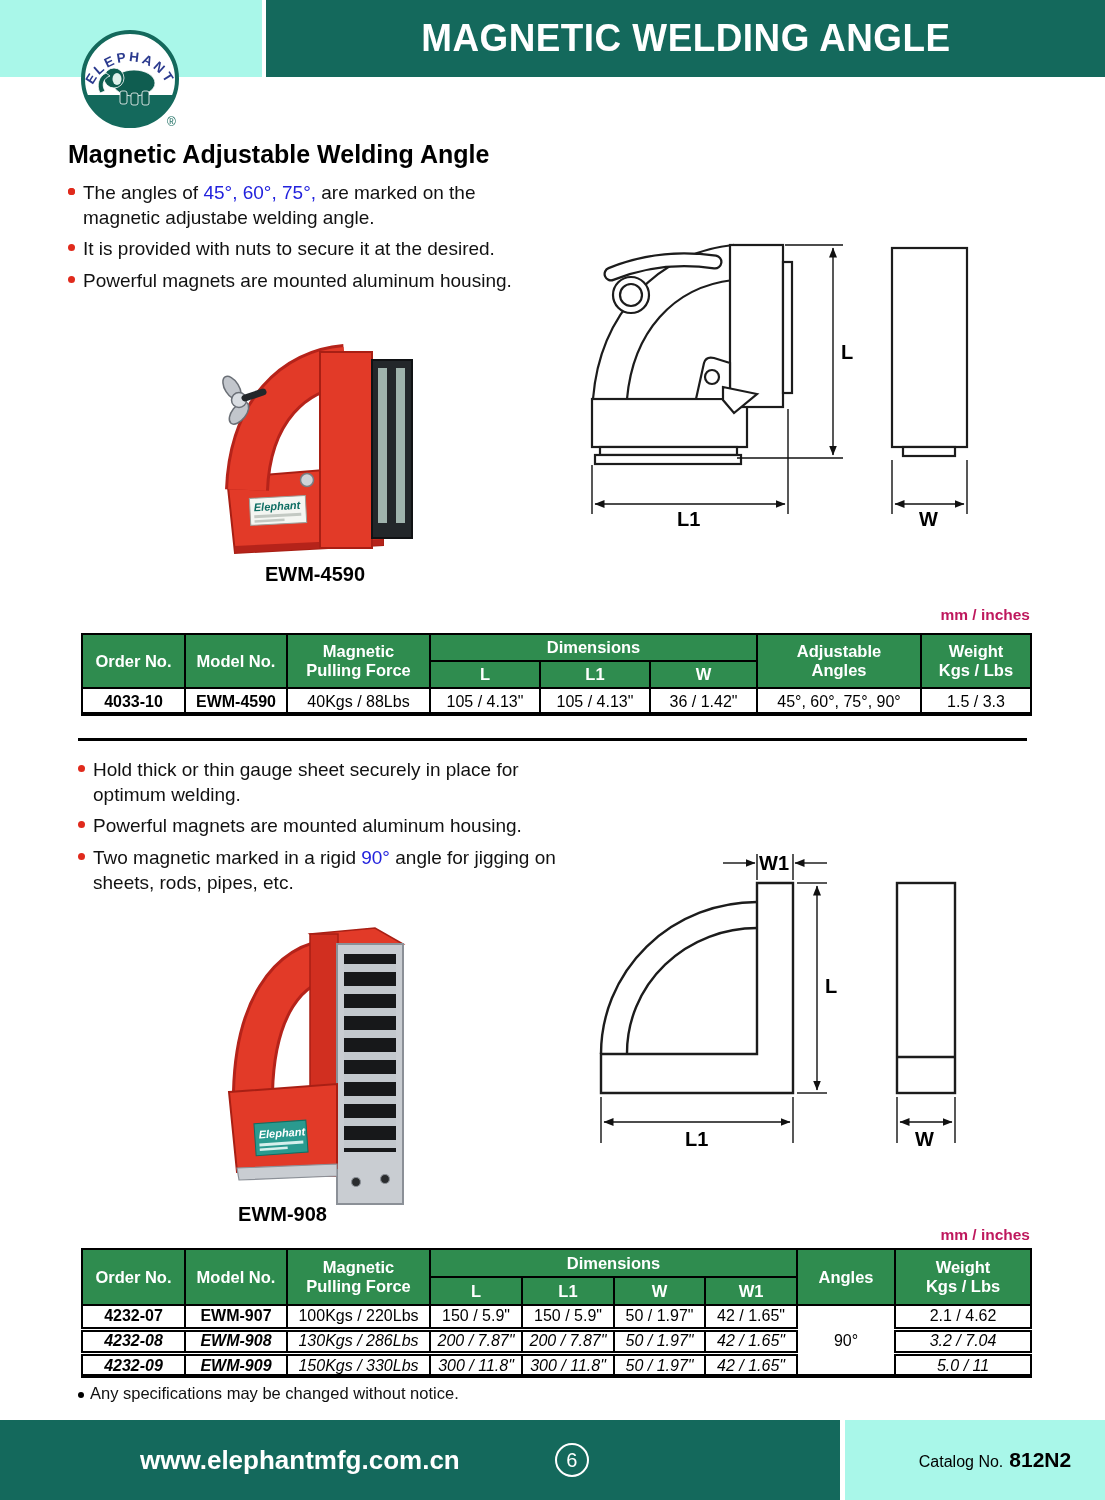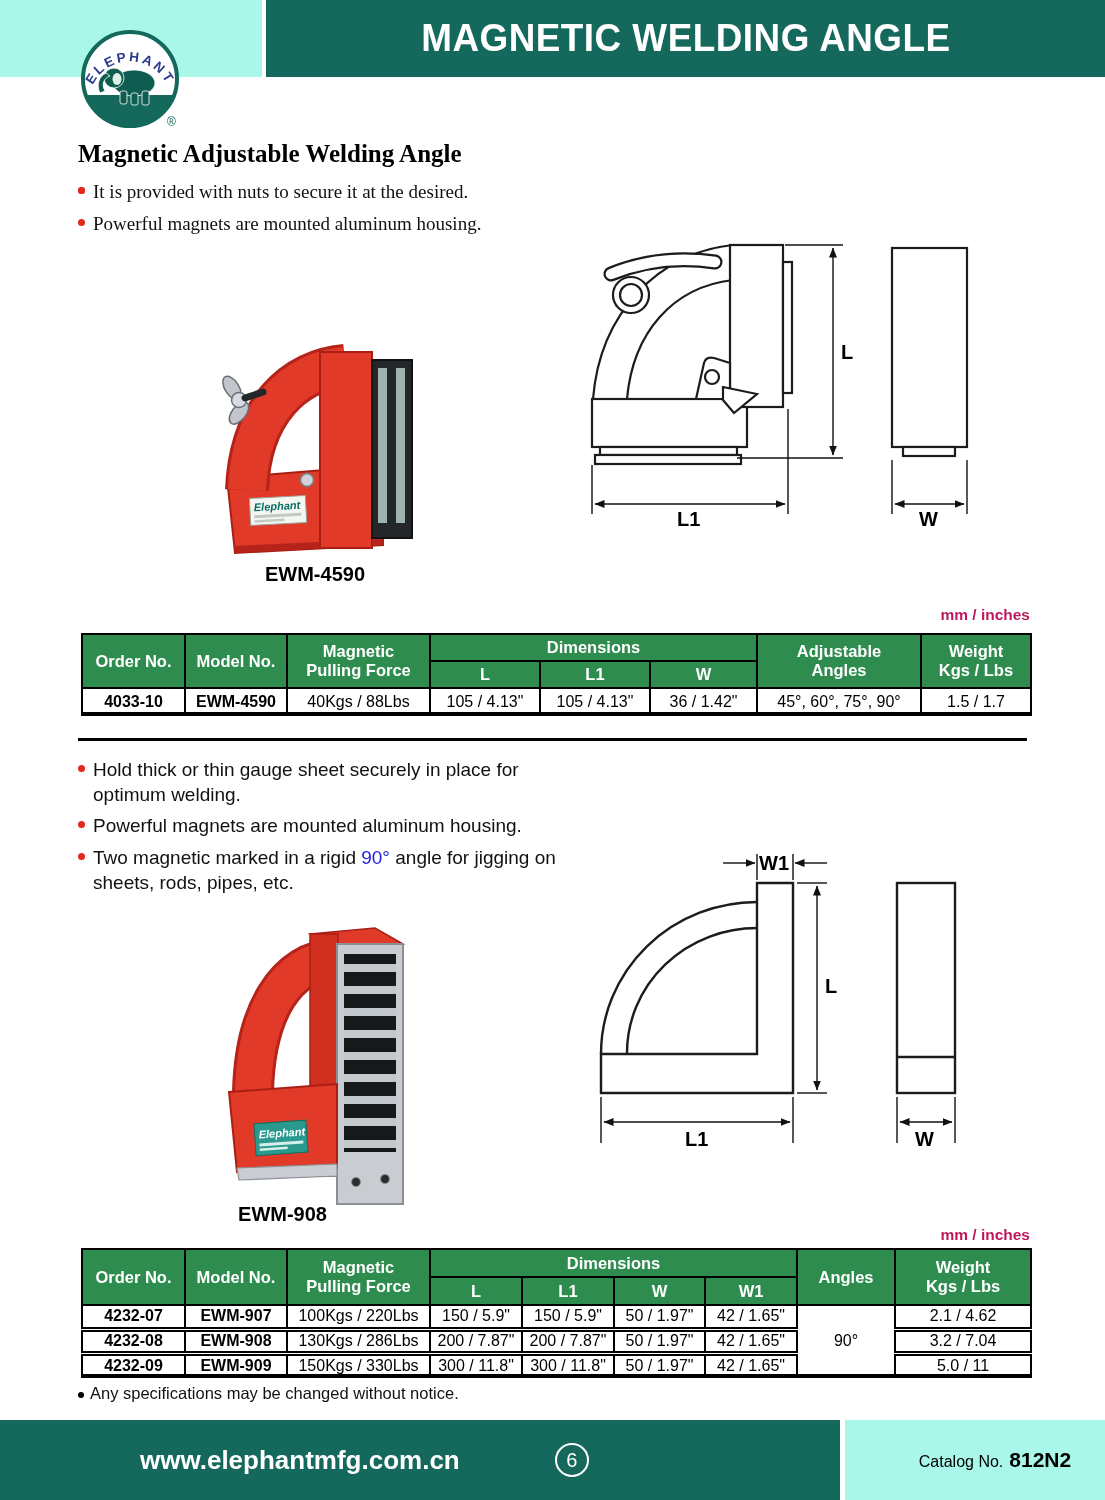--- a/index.html
+++ b/index.html
@@ -24,21 +24,21 @@
 
   .caption { position:absolute; font-size:20px; font-weight:bold; text-align:center; color:#000; }
   .units { position:absolute; font-size:15.5px; font-weight:bold; color:#be185d; width:160px; text-align:right; }
 
   
   table.spec { position:absolute; border-collapse:collapse; table-layout:fixed; background:#fff; }
   table.spec th, table.spec td { border:2px solid #000; text-align:center; vertical-align:middle; overflow:hidden; }
   table.spec th { background:#2f8c4f; color:#fff; font-size:16.5px; font-weight:bold; line-height:1.15; }
   table.spec td { font-size:16px; color:#000; }
   table.spec td.b { font-weight:bold; }
-  tr.dbl td { border-top:5px double #000; }
+  tr.dbl td { border-top:5px double #000;font-style:italic; }
   .thickline { position:absolute; background:#000; }
 
   .footnote { position:absolute; font-size:16.5px; color:#111; }
   .footnote .fdot { display:inline-block; width:6px; height:6px; border-radius:50%; background:#000; margin-right:6px; vertical-align:middle; }
 
   
   .ftr-bar { position:absolute; left:0; top:1420px; width:840px; height:80px; background:#14695c; display:flex; align-items:center; }
   .ftr-url { color:#fff; font-size:26px; font-weight:bold; margin-left:140px; }
   .ftr-page { margin-left:95px; width:34px; height:34px; border:2px solid #fff; border-radius:50%;
               display:flex; align-items:center; justify-content:center; color:#fff; font-size:20px; }
@@ -80,24 +80,25 @@
       <rect x="72" y="70" width="7" height="14" rx="2"></rect>
       <ellipse cx="47" cy="58" rx="4.5" ry="6" fill="#dff0ea" stroke="none"></ellipse>
     </g>
     <path id="logoArc" d="M22,66 A41,41 0 0 1 98,66" fill="none"></path>
     <text font-size="13.5" font-weight="bold" letter-spacing="2.5" fill="#2b3a8e">
       <textPath href="#logoArc" startOffset="50%" text-anchor="middle">ELEPHANT</textPath>
     </text>
     <text x="97" y="105" font-size="12" fill="#14695c">®</text>
   </svg>
 
-  <div class="sec" style="left:78px; top:140px;font-family:Liberation Serif, serif;">
+  <div class="sec" style="left:68px; top:140px;">
     <h2>Magnetic Adjustable Welding Angle</h2>
     <ul class="blist">
       <li><span class="bdot"></span></li>
+      <li><span class="bdot"></span><span>The angles of </span><span class="blue">45°, 60°, 75°,</span><span> are marked on the magnetic adjustabe welding angle.</span></li>
       <li><span class="bdot"></span><span>It is provided with nuts to secure it at the desired.</span></li>
       <li><span class="bdot"></span><span>Powerful magnets are mounted aluminum housing.</span></li>
     </ul>
   </div>
 
   <svg style="position:absolute; left:195px; top:340px;" width="300" height="230" viewBox="0 0 300 230">
 
     <path d="M32,138 L178,126 L188,142 L188,205 L40,213 Z" fill="#e23a28" stroke="#a81f14" stroke-width="2"></path>
     <path d="M40,206 L188,199 L188,205 L40,213 Z" fill="#b5231a" stroke="none"></path>
 
@@ -209,21 +210,21 @@
     </thead>
     <tbody>
       <tr style="height:27px">
         <td class="b">4033-10</td>
         <td class="b">EWM-4590</td>
         <td>40Kgs / 88Lbs</td>
         <td>105 / 4.13"</td>
         <td>105 / 4.13"</td>
         <td>36 / 1.42"</td>
         <td>45°, 60°, 75°, 90°</td>
-        <td>1.5 / 1.7</td>
+        <td>1.5 / 3.3</td>
       </tr>
     </tbody>
   </table>
   <div class="thickline" style="left:81px; top:712px; width:949px; height:4px;"></div>
   <div class="thickline" style="left:78px; top:738px; width:949px; height:3px;"></div>
 
   <div class="sec" style="left:78px; top:758px;">
     <ul class="blist">
       <li><span class="bdot"></span><span>Hold thick or thin gauge sheet securely in place for optimum welding.</span></li>
       <li><span class="bdot"></span><span>Powerful magnets are mounted aluminum housing.</span></li>

